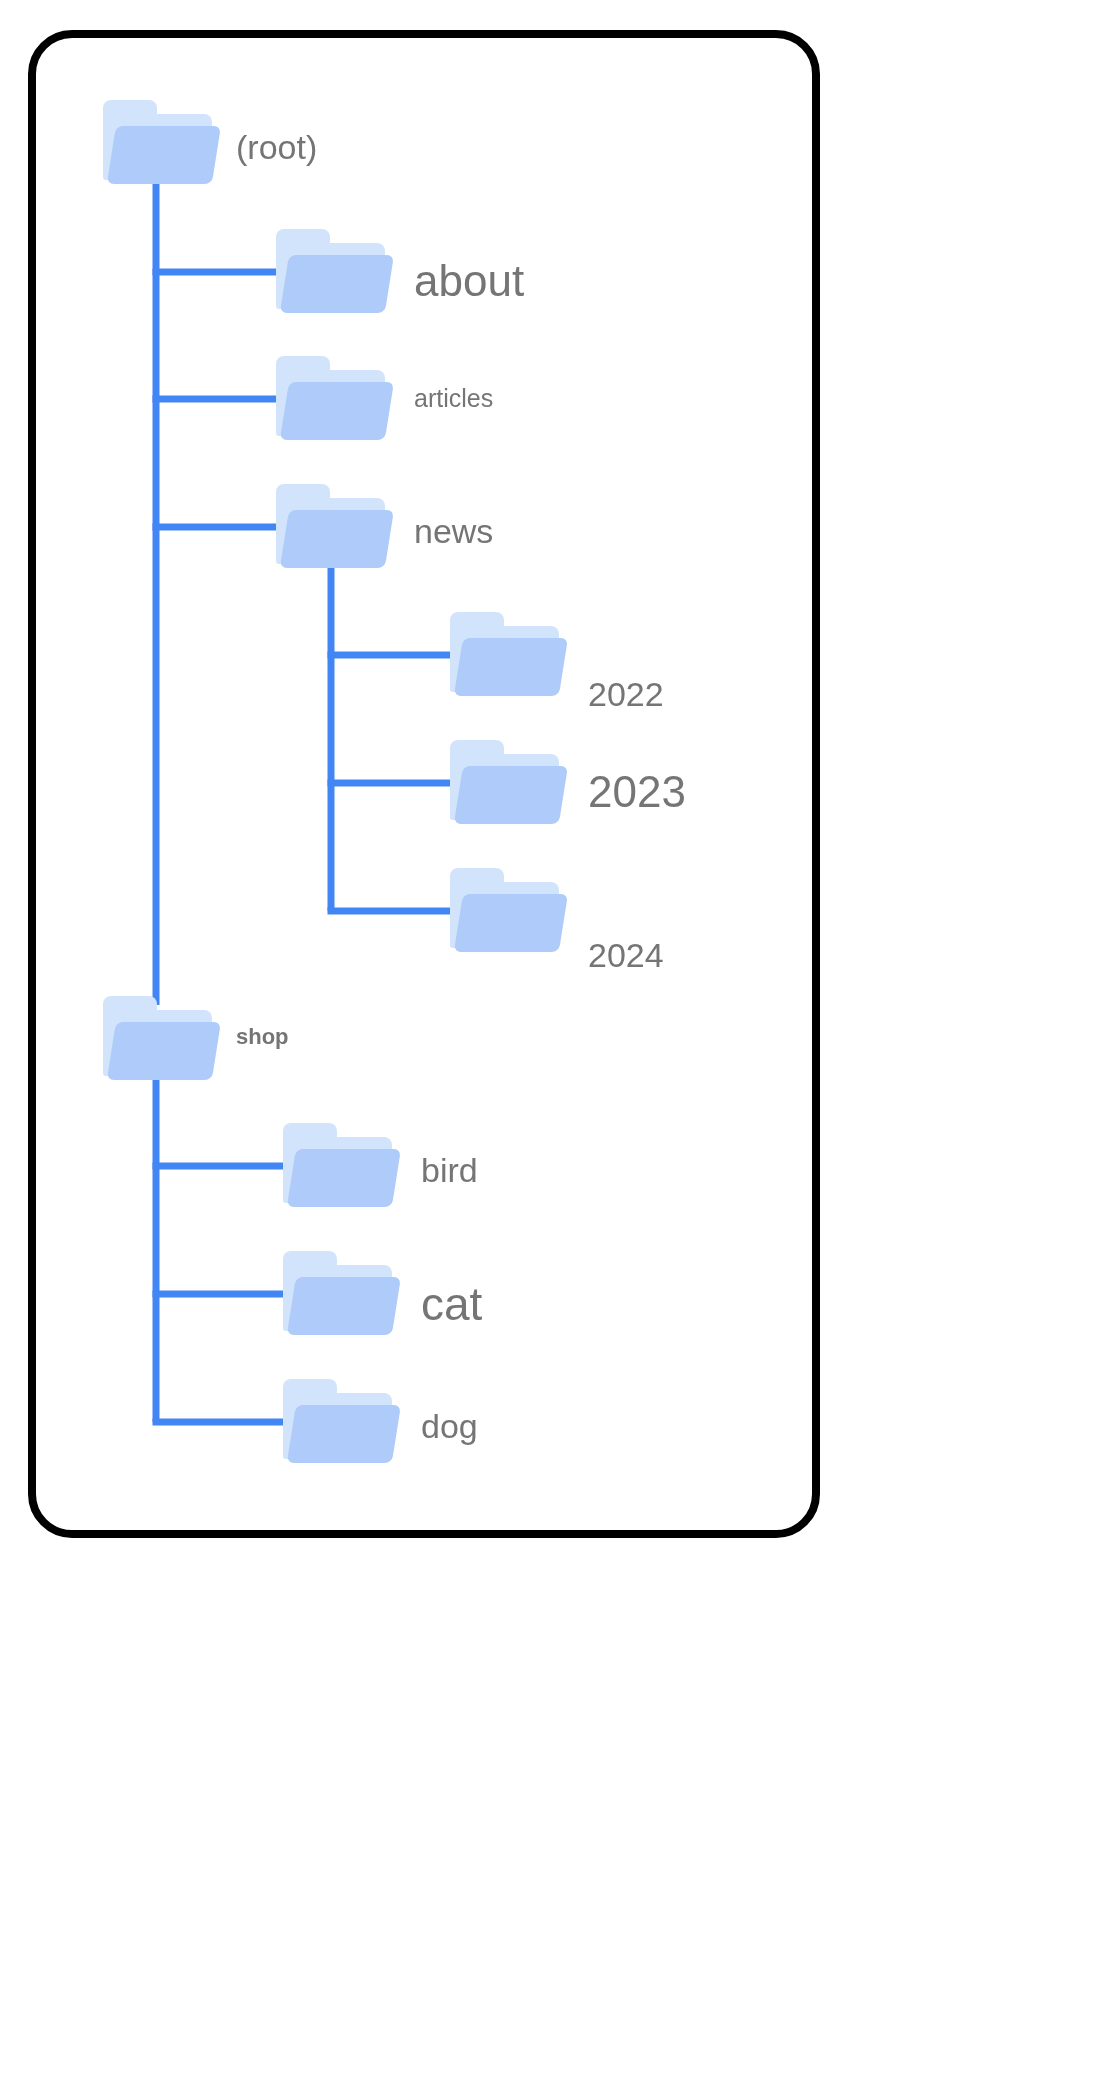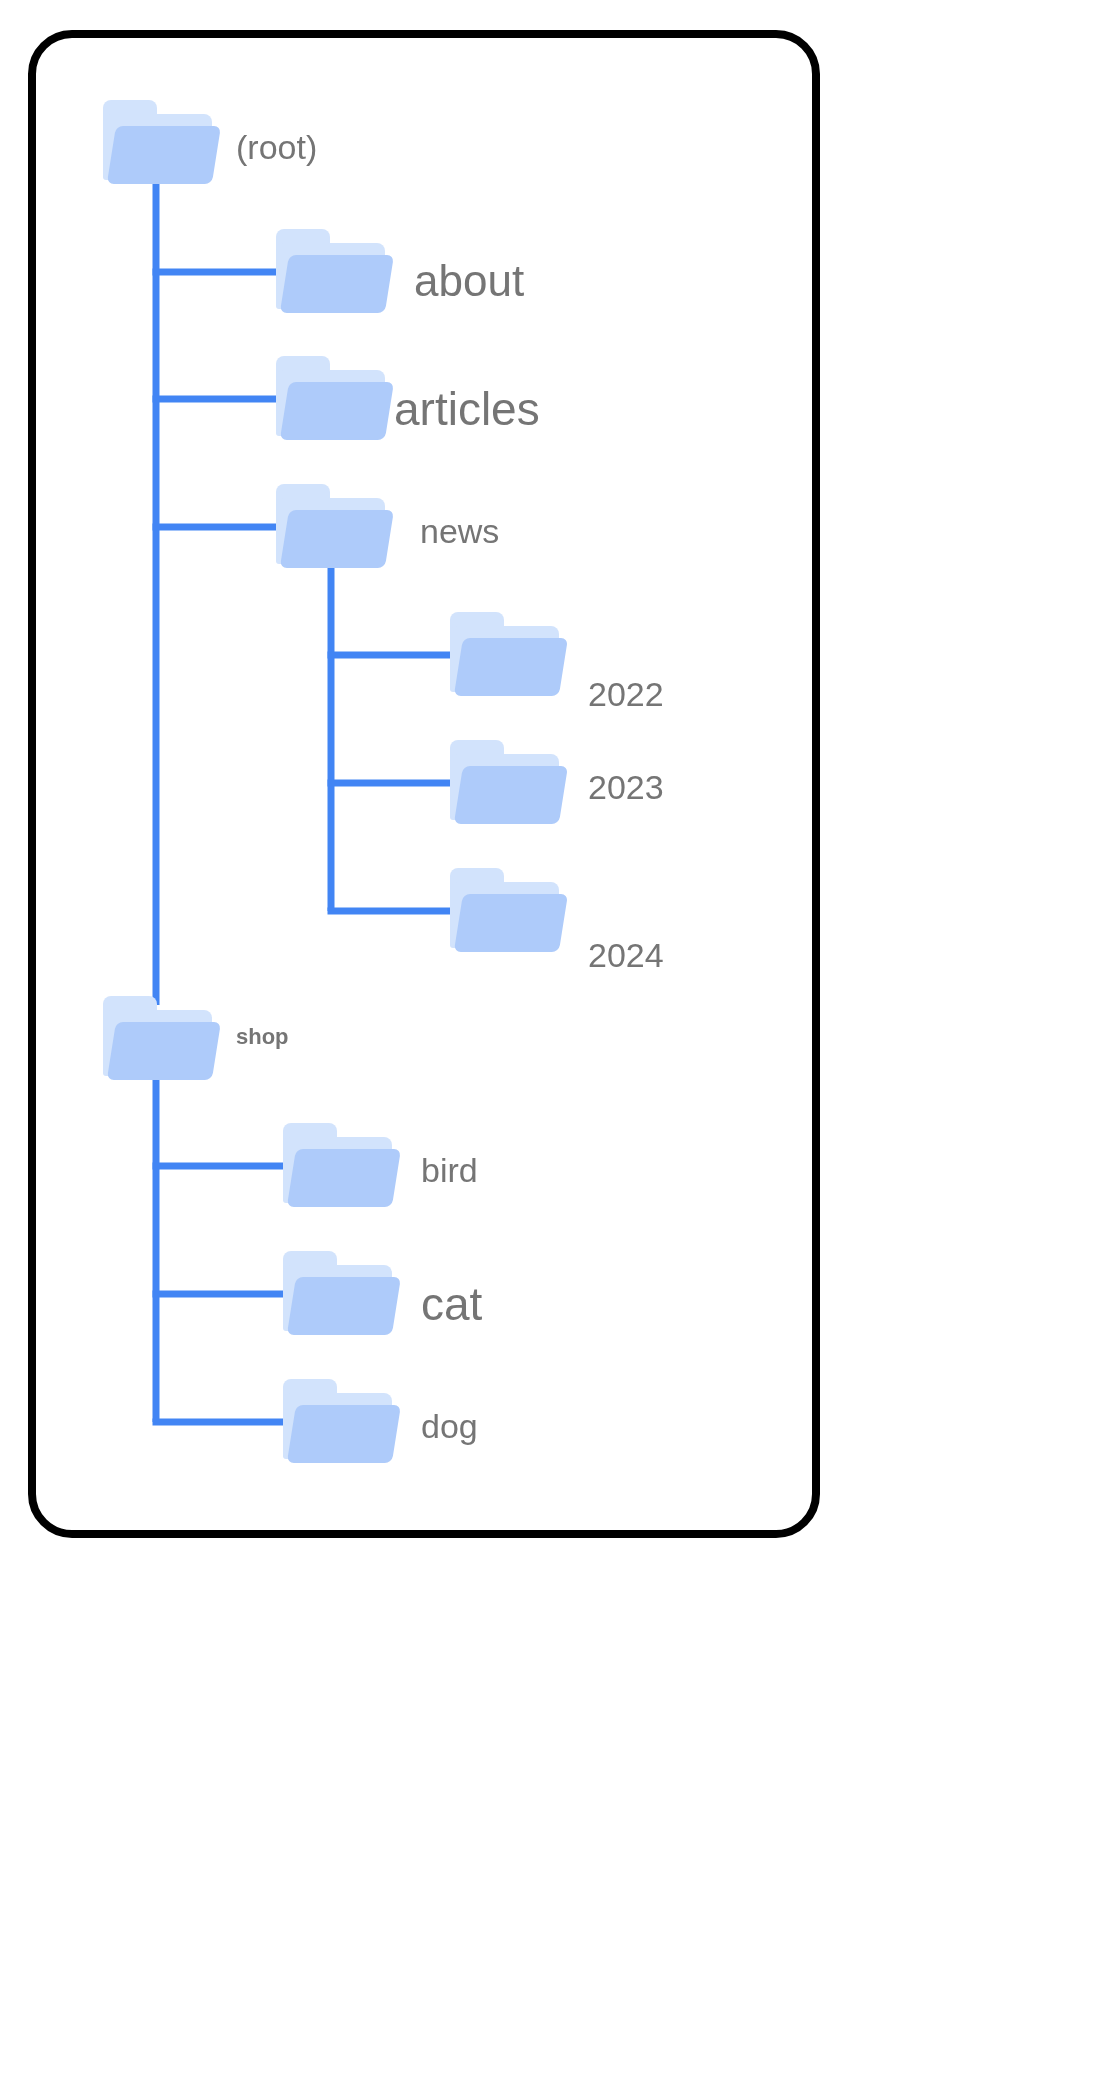--- a/index.html
+++ b/index.html
@@ -85,45 +85,45 @@
           <div class="f-front" style="left: 13px; top: 26px; width: 105px; height: 58px; transform: skewX(-9deg); transform-origin: left top;"></div>
         </div>
         <div class="label" style="font-size: 44px; left: 414px; top: 259px;">about</div>
       </div>
       <div class="node" style="left: 0px; top: 0px;">
         <div class="folder" style="left: 276px; top: 356px;">
           <div class="f-tab" style="left: 0px; top: 0px; width: 54px; height: 26px;"></div>
           <div class="f-back" style="left: 0px; top: 14px; width: 109px; height: 66px;"></div>
           <div class="f-front" style="left: 13px; top: 26px; width: 105px; height: 58px; transform: skewX(-9deg); transform-origin: left top;"></div>
         </div>
-        <div class="label" style="font-size: 46px; left: 394px; top: 386px;">articles</div>
+        <div class="label" style="font-size: 25px; left: 414px; top: 386px;">articles</div>
       </div>
       <div class="node" style="left: 0px; top: 0px;">
         <div class="folder" style="left: 276px; top: 484px;">
           <div class="f-tab" style="left: 0px; top: 0px; width: 54px; height: 26px;"></div>
           <div class="f-back" style="left: 0px; top: 14px; width: 109px; height: 66px;"></div>
           <div class="f-front" style="left: 13px; top: 26px; width: 105px; height: 58px; transform: skewX(-9deg); transform-origin: left top;"></div>
         </div>
-        <div class="label" style="font-size: 34px; left: 414px; top: 514px; margin-left: 6px;">news</div>
+        <div class="label" style="font-size: 34px; left: 414px; top: 514px;">news</div>
       </div>
       <div class="node" style="left: 0px; top: 0px;">
         <div class="folder" style="left: 450px; top: 612px;">
           <div class="f-tab" style="left: 0px; top: 0px; width: 54px; height: 26px;"></div>
           <div class="f-back" style="left: 0px; top: 14px; width: 109px; height: 66px;"></div>
           <div class="f-front" style="left: 13px; top: 26px; width: 105px; height: 58px; transform: skewX(-9deg); transform-origin: left top;"></div>
         </div>
         <div class="label" style="font-size: 34px; left: 588px; top: 677px;">2022</div>
       </div>
       <div class="node" style="left: 0px; top: 0px;">
         <div class="folder" style="left: 450px; top: 740px;">
           <div class="f-tab" style="left: 0px; top: 0px; width: 54px; height: 26px;"></div>
           <div class="f-back" style="left: 0px; top: 14px; width: 109px; height: 66px;"></div>
           <div class="f-front" style="left: 13px; top: 26px; width: 105px; height: 58px; transform: skewX(-9deg); transform-origin: left top;"></div>
         </div>
-        <div class="label" style="font-size: 34px; left: 588px; top: 770px;">2023</div>
+        <div class="label" style="font-size: 44px; left: 588px; top: 770px;">2023</div>
       </div>
       <div class="node" style="left: 0px; top: 0px;">
         <div class="folder" style="left: 450px; top: 868px;">
           <div class="f-tab" style="left: 0px; top: 0px; width: 54px; height: 26px;"></div>
           <div class="f-back" style="left: 0px; top: 14px; width: 109px; height: 66px;"></div>
           <div class="f-front" style="left: 13px; top: 26px; width: 105px; height: 58px; transform: skewX(-9deg); transform-origin: left top;"></div>
         </div>
         <div class="label" style="font-size: 34px; left: 588px; top: 898px; margin-top: 40px;">2024</div>
       </div>
       <div class="node" style="left: 0px; top: 0px;">

